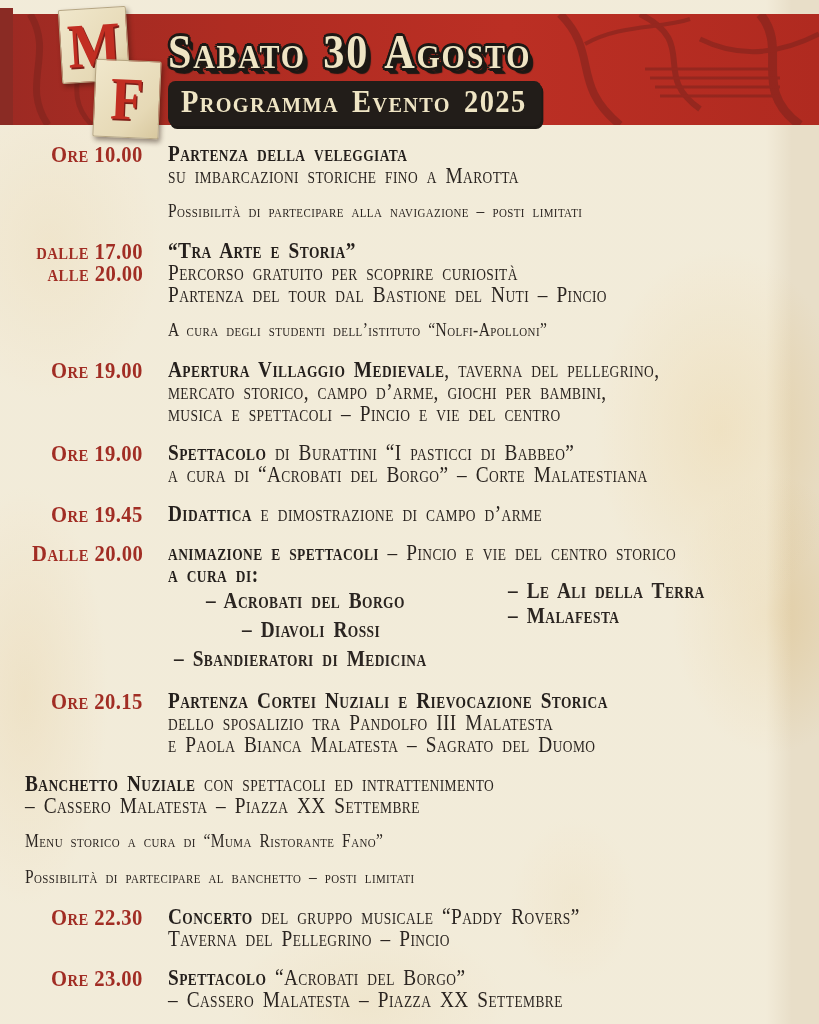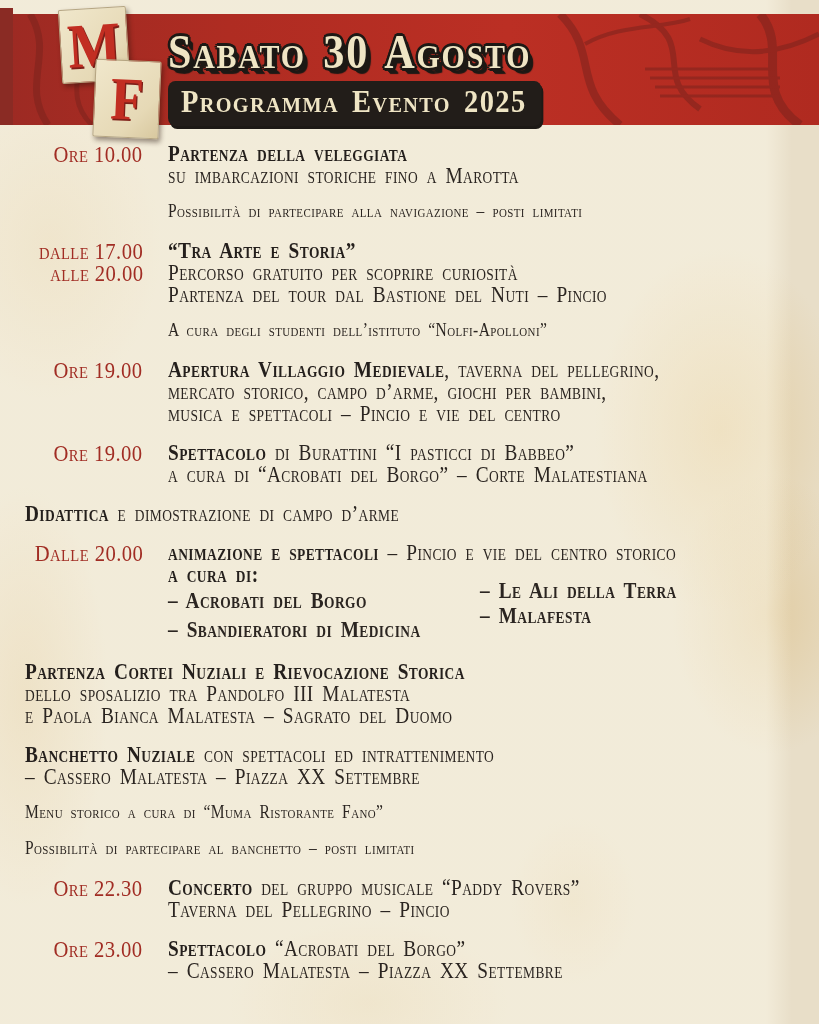--- a/index.html
+++ b/index.html
@@ -61,34 +61,34 @@
   }
   .subtitle{
     font-size:31px;font-weight:bold;font-variant:small-caps;
     color:#efe5c4;letter-spacing:1.5px;word-spacing:5px;white-space:nowrap;
   }
   
   .schedule{position:absolute;left:0;top:143px;width:819px;z-index:2;}
   .entry{display:flex;margin-bottom:17px;}
   .time-col{width:143px;flex-shrink:0;text-align:right;color:#a12d24;}
   .time-line{
-    font-size:24px;font-weight:normal;font-variant:small-caps;line-height:22px;
+    font-size:24px;font-weight:bold;font-variant:small-caps;line-height:22px;
     letter-spacing:.5px;white-space:nowrap;
   }
   .time-inner{display:inline-block;transform:scaleX(.86);transform-origin:100% 50%;}
   .text-col{padding-left:25px;color:#2b2521;}
   .line{font-size:23px;line-height:22px;white-space:nowrap;}
   .line b{color:#241f1c;}
   .line.small{font-size:18.5px;line-height:23px;margin-top:13px;}
   .cond{display:inline-block;transform:scaleX(.84);transform-origin:0 50%;
         letter-spacing:.5px;word-spacing:4px;font-variant:small-caps;}
   .cols{display:flex;}
   .col-left{width:312px;}
-  .col-right{position:relative;top:-8px;}
-  .col-left .item{font-size:23px;line-height:29px;font-weight:bold;white-space:nowrap;}
+  .col-right{position:relative;top:-8px;margin-left:28px;}
+  .col-left .item{font-size:23px;line-height:29px;font-weight:bold;white-space:nowrap;text-align:center;}
   .col-right .item{font-size:23px;line-height:25px;font-weight:bold;white-space:nowrap;}
 </style>
 </head>
 <body>
 
 <div class="banner">
   <svg width="819" height="111" viewBox="0 0 819 111">
     <g fill="none" stroke="#7c231d" opacity="0.55">
       <path d="M30,0 C55,40 20,70 48,111" stroke-width="7"></path>
       <path d="M70,0 C95,45 58,78 92,111" stroke-width="5"></path>
@@ -159,44 +159,51 @@
     <div class="entry">
       <div class="time-col">
         <div class="time-line"><span class="time-inner">Ore 19.00</span></div>
       </div>
       <div class="text-col">
         <div class="line"><span class="cond"><b>Spettacolo</b> di Burattini “I pasticci di Babbeo”</span></div>
         <div class="line"><span class="cond">a cura di “Acrobati del Borgo” – Corte Malatestiana</span></div>
       </div>
     </div>
     <div class="entry">
+      <div class="time-col">
+        <div class="time-line"><span class="time-inner">Ore 19.45</span></div>
+      </div>
       <div class="text-col">
         <div class="line"><span class="cond"><b>Didattica</b> e dimostrazione di campo d’arme</span></div>
       </div>
     </div>
     <div class="entry">
       <div class="time-col">
         <div class="time-line"><span class="time-inner">Dalle 20.00</span></div>
       </div>
       <div class="text-col">
         <div class="line"><span class="cond"><b>animazione e spettacoli</b> – Pincio e vie del centro storico</span></div>
         <div class="line"><span class="cond"><b>a cura di:</b></span></div>
         <div class="cols">
           <div class="col-left">
             <div class="item"><span class="cond">– Acrobati del Borgo</span></div>
+            <div class="item"><span class="cond">– Diavoli Rossi</span></div>
             <div class="item"><span class="cond">– Sbandieratori di Medicina</span></div>
           </div>
           <div class="col-right">
             <div class="item"><span class="cond">– Le Ali della Terra</span></div>
             <div class="item"><span class="cond">– Malafesta</span></div>
           </div>
         </div>
       </div>
     </div>
     <div class="entry">
+      <div class="time-col">
+        <div class="time-line"><span class="time-inner">Ore 20.15</span></div>
+      </div>
       <div class="text-col">
         <div class="line"><span class="cond"><b>Partenza Cortei Nuziali e Rievocazione Storica</b></span></div>
         <div class="line"><span class="cond">dello sposalizio tra Pandolfo III Malatesta</span></div>
         <div class="line"><span class="cond">e Paola Bianca Malatesta – Sagrato del Duomo</span></div>
       </div>
     </div>
     <div class="entry">
       <div class="text-col">
         <div class="line"><span class="cond"><b>Banchetto Nuziale</b> con spettacoli ed intrattenimento</span></div>
         <div class="line"><span class="cond">– Cassero Malatesta – Piazza XX Settembre</span></div>

